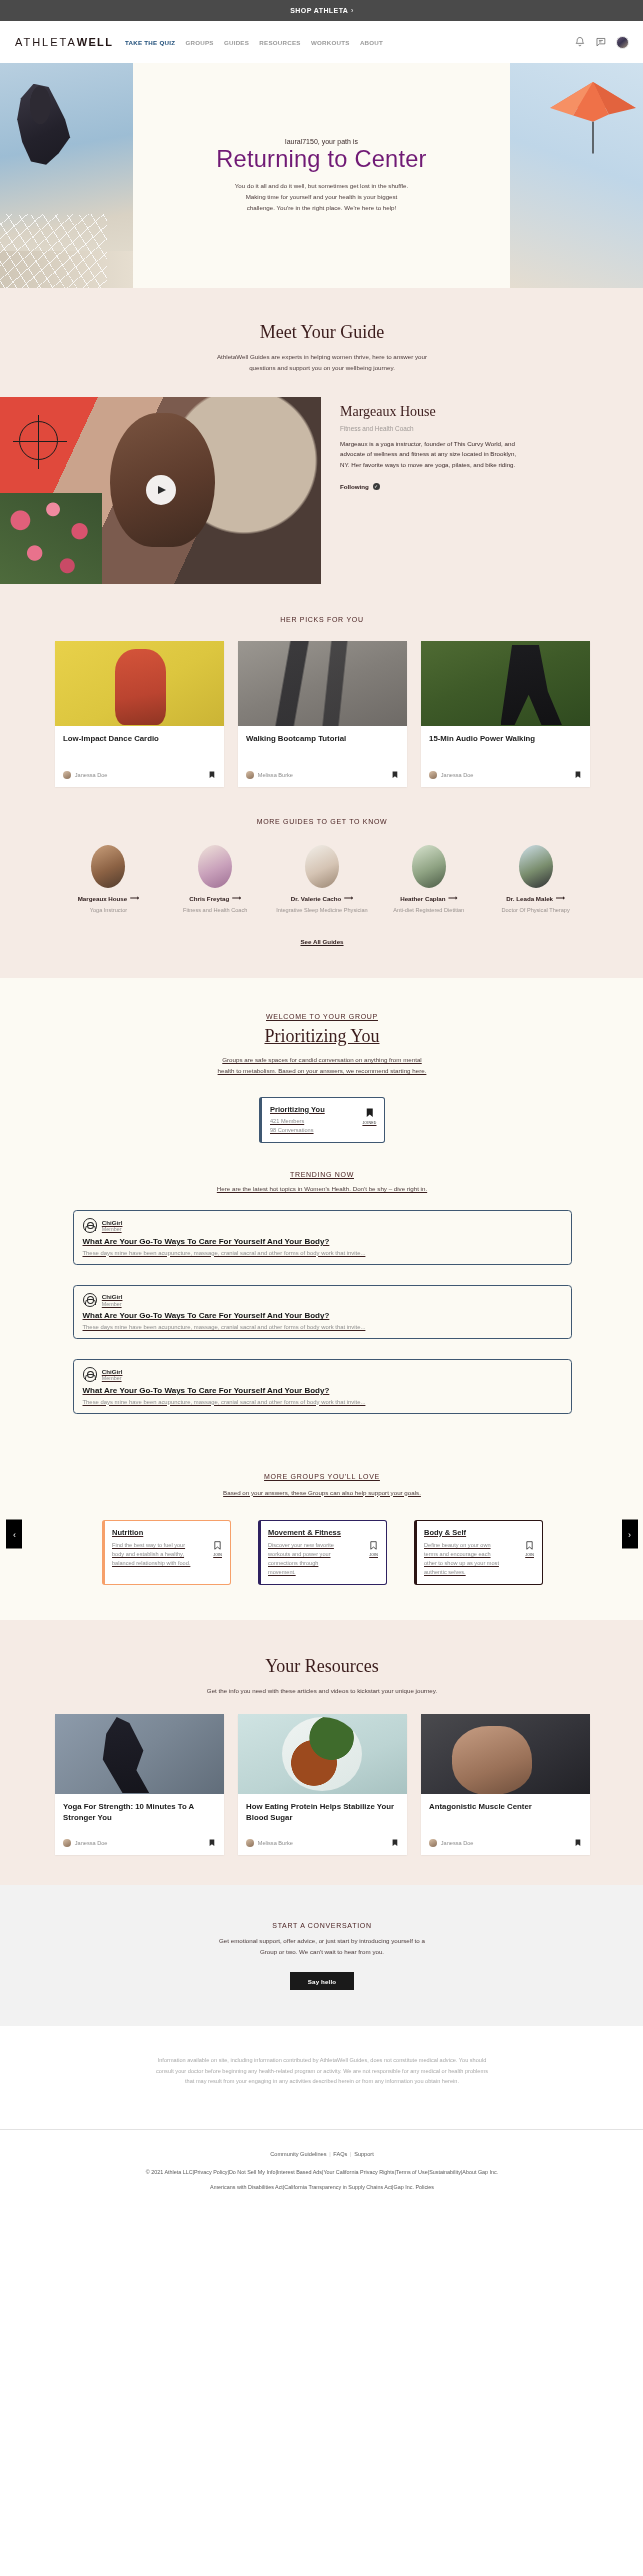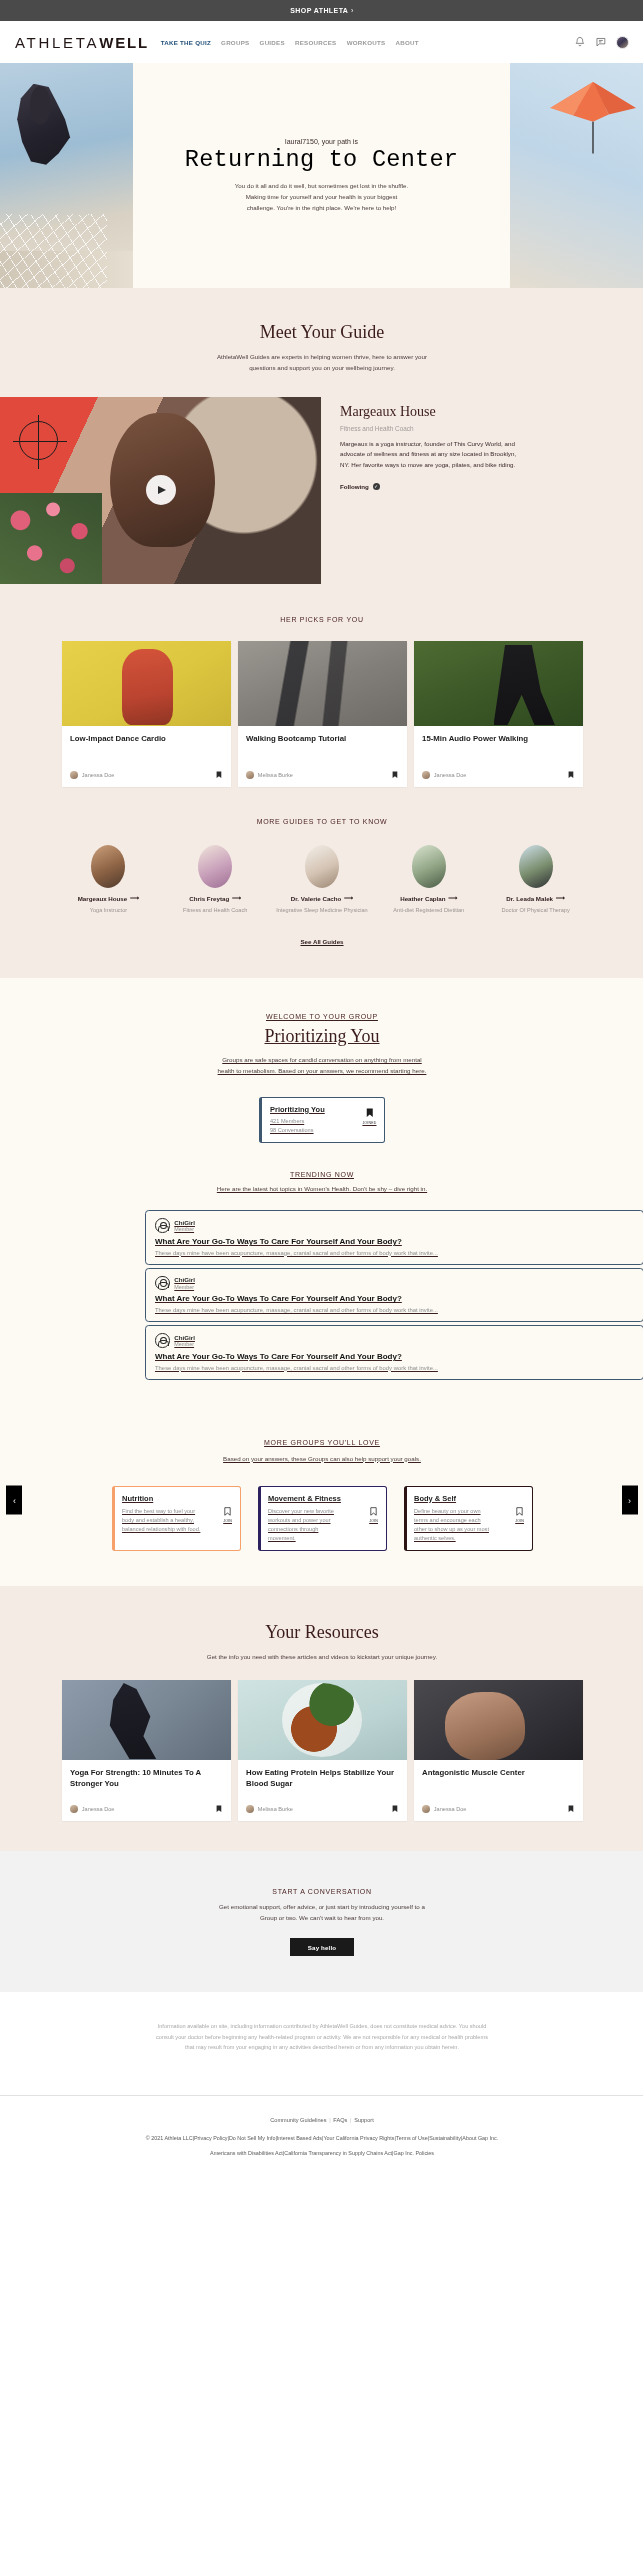--- a/index.html
+++ b/index.html
@@ -19,21 +19,21 @@
     font-size:7px; font-weight:bold; letter-spacing:.06em;
   }
   .shopbar .chev { margin-left:2.7px; font-weight:normal; }
 
   
   .nav {
     height:42px; background:#fff; display:flex; align-items:center;
     padding:0 15px; position:relative; z-index:20;
   }
   .logo {
-    font-size:15px; letter-spacing:.18em; color:#231616;
+    font-size:11px; letter-spacing:.18em; color:#231616;
     font-family:"Liberation Sans", sans-serif;
   }
   .logo b { font-weight:bold; letter-spacing:.12em; }
   .navlinks { display:flex; align-items:center; gap:10.2px; margin-left:11.8px; }
   .navlink {
     font-size:6.2px; font-weight:bold; letter-spacing:.04em;
     color:#9a9a9a; text-transform:uppercase; cursor:pointer;
   }
   .navlink.active { color:#1f4e79; }
   .navright { margin-left:auto; display:flex; align-items:center; gap:9px; }
@@ -82,21 +82,21 @@
   .umbrella {
     position:absolute; right:4.3px; top:14px; width:94px; height:80px;
   }
   .hero-center {
     position:absolute; left:133px; right:134px; top:0; bottom:0;
     display:flex; flex-direction:column; align-items:center; justify-content:center;
     text-align:center; padding:0 16px;
   }
   .hero-kicker { font-size:7px; color:#3b2a2a; margin-bottom:1.1px; }
   .hero-title {
-    font-family:Liberation Mono, monospace; font-size:23.6px; color:#000000;
+    font-family:Liberation Sans, sans-serif; font-size:23.6px; color:#701a75;
     font-weight:normal; letter-spacing:.01em; line-height:1.15; margin-bottom:7.5px;
   }
   .hero-body {
     font-size:6.2px; color:#4a3a3a; line-height:1.75; max-width:178px;
   }
 
   
   .sec-guide { background:#f5ebe5; padding:34px 0 0; }
   .sec-title-serif {
     font-family:"Liberation Serif", serif; font-weight:normal;
@@ -170,21 +170,21 @@
     display:flex; align-items:center; justify-content:center;
     color:#fff; font-size:4.3px;
   }
 
   
   .sec-kicker {
     text-align:center; font-size:7px; letter-spacing:.1em;
     color:#4b2323; text-transform:uppercase;
   }
   .picks { padding:32px 0 29px; background:#f5ebe5; }
-  .card-row { display:flex; gap:7px; justify-content:center; margin-top:18px; }
+  .card-row { display:flex; gap:14px; justify-content:center; margin-top:18px; }
   .card {
     width:169px; background:#fff; overflow:hidden;
     box-shadow:0 0.5px 1.6px rgba(0,0,0,.08);
   }
   .card-img { height:85px; position:relative; overflow:hidden; }
   .ci-dance { background:linear-gradient(150deg,#e8d14a 0%,#dcc63f 55%,#cbb435 100%); }
   .ci-dance:after {
     content:""; position:absolute; left:60px; top:8.6px; width:51px; height:76px;
     background:linear-gradient(170deg,#d4543a 0%,#bb4430 60%,#8f3523 100%);
     border-radius:40% 40% 18% 18%/30% 30% 20% 20%;
@@ -246,21 +246,21 @@
     border-left:3.7px solid #3f5872; border-radius:2.7px;
     padding:7px 7.5px 7.5px 8px; display:flex; align-items:flex-start; cursor:pointer;
   }
   .gcard-name { font-size:7.5px; font-weight:bold; color:#1d1d1d; margin-bottom:3.7px; }
   .gcard-meta { font-size:5.6px; color:#8d8d8d; line-height:1.5; }
   .joined { margin-left:auto; text-align:center; padding-top:3.2px; }
   .joined .lbl { font-size:3.5px; letter-spacing:.06em; color:#2b2b2b; margin-top:1.1px; }
 
   
   .trending { background:#fcfaf3; padding:28px 0 0; }
-  .posts { margin-top:16px; display:flex; flex-direction:column; gap:3px; align-items:flex-end; }
+  .posts { margin-top:16px; display:flex; flex-direction:column; gap:20px; align-items:center; }
   .post {
     width:499px; background:#fcfaf3; border:0.7px solid #3f5872; border-radius:3.7px;
     padding:7px 9px 8px; cursor:pointer;
   }
   .post-head { display:flex; align-items:center; gap:4.8px; margin-bottom:4.3px; }
   .post-av {
     width:14.5px; height:14.5px; border-radius:50%; border:0.7px solid #2b2b2b;
     position:relative; flex:none; background:#fcfaf3;
   }
   .post-av:before {
@@ -275,21 +275,21 @@
   .post-user { font-size:6.2px; font-weight:bold; color:#1d1d1d; }
   .post-role { font-size:5.4px; color:#8d8d8d; margin-top:0.5px; }
   .post-title { font-size:8px; font-weight:bold; color:#141414; margin-bottom:3.7px; }
   .post-snippet { font-size:5.9px; color:#8d8d8d; }
 
   .divider { height:0.5px; background:#c8c0b6; margin:28px 18px 0; }
 
   
   .more-groups { background:#fcfaf3; padding:31px 0 35px; position:relative; }
   .mg-sub { margin-top:6.4px; }
-  .carousel { display:flex; justify-content:center; gap:17px; margin-top:22.5px; }
+  .carousel { display:flex; justify-content:center; gap:27px; margin-top:22.5px; }
   .mg {
     width:129px; min-height:52px; background:#fff; border:0.7px solid;
     border-left-width:3.7px; border-radius:2.7px; padding:6.4px 7.5px 7.5px 7.5px;
     display:flex; align-items:flex-start; cursor:pointer;
   }
   .mg.nut { border-color:#f6a06a; }
   .mg.mov { border-color:#2e2160; }
   .mg.bod { border-color:#2b1414; }
   .mg-name { font-size:7.5px; font-weight:bold; color:#1d1d1d; margin-bottom:4.3px; }
   .mg-desc { font-size:5.6px; color:#8d8d8d; line-height:1.6; max-width:79px; }

